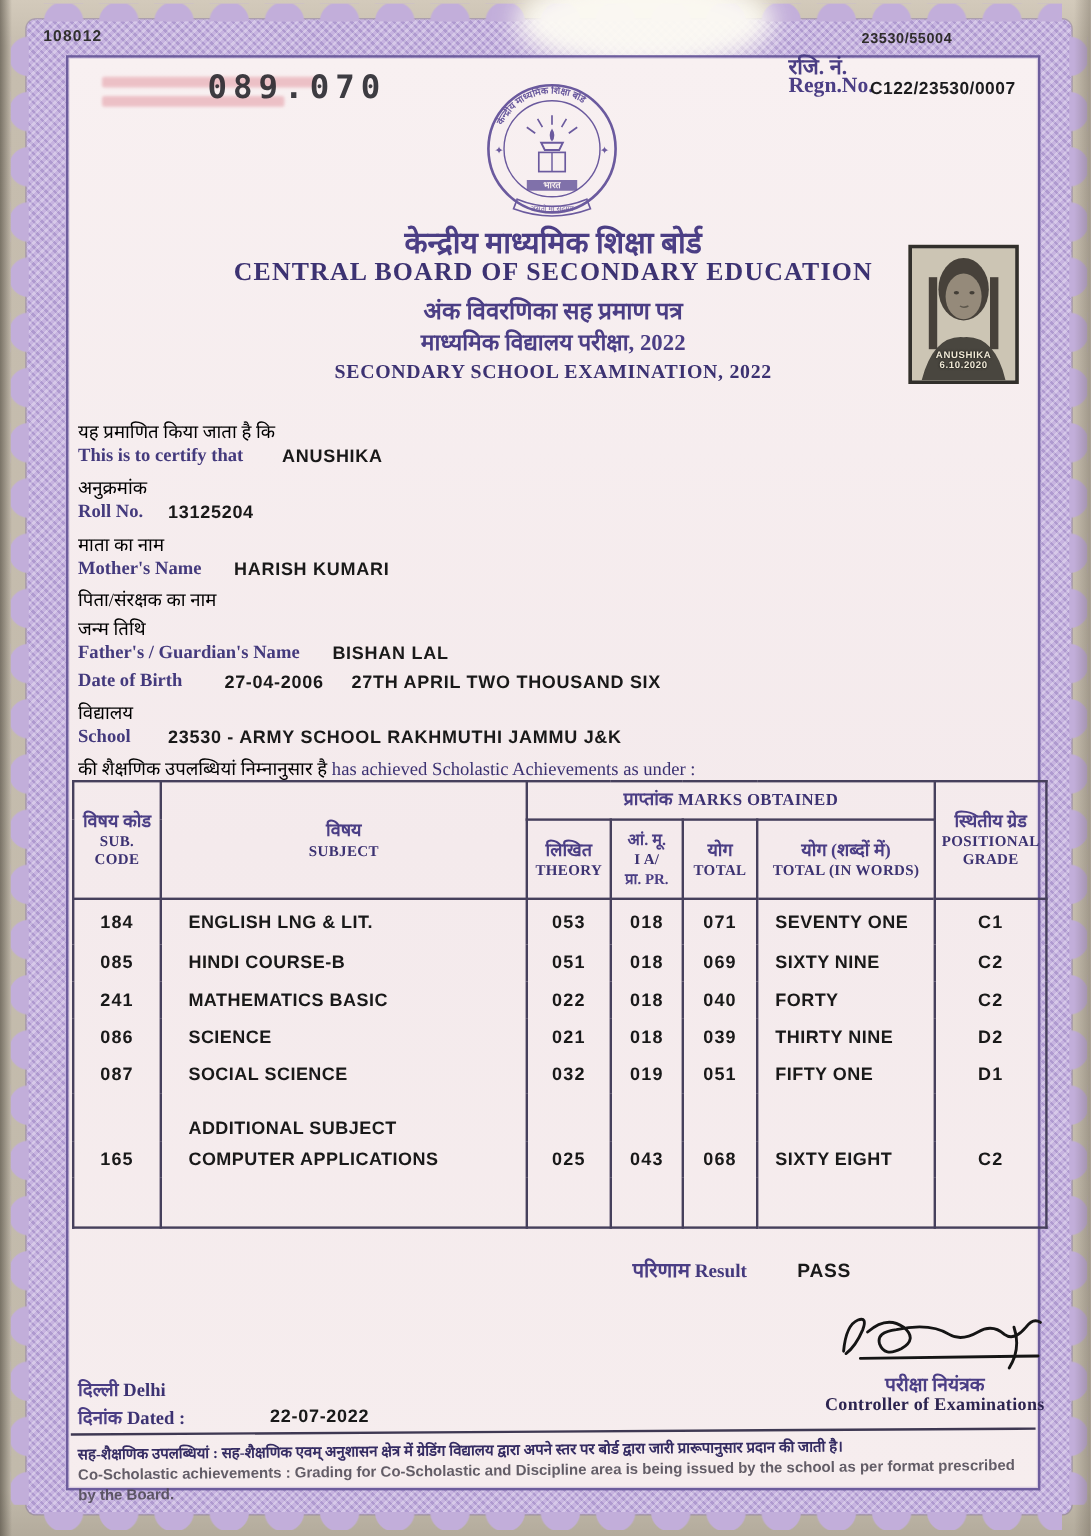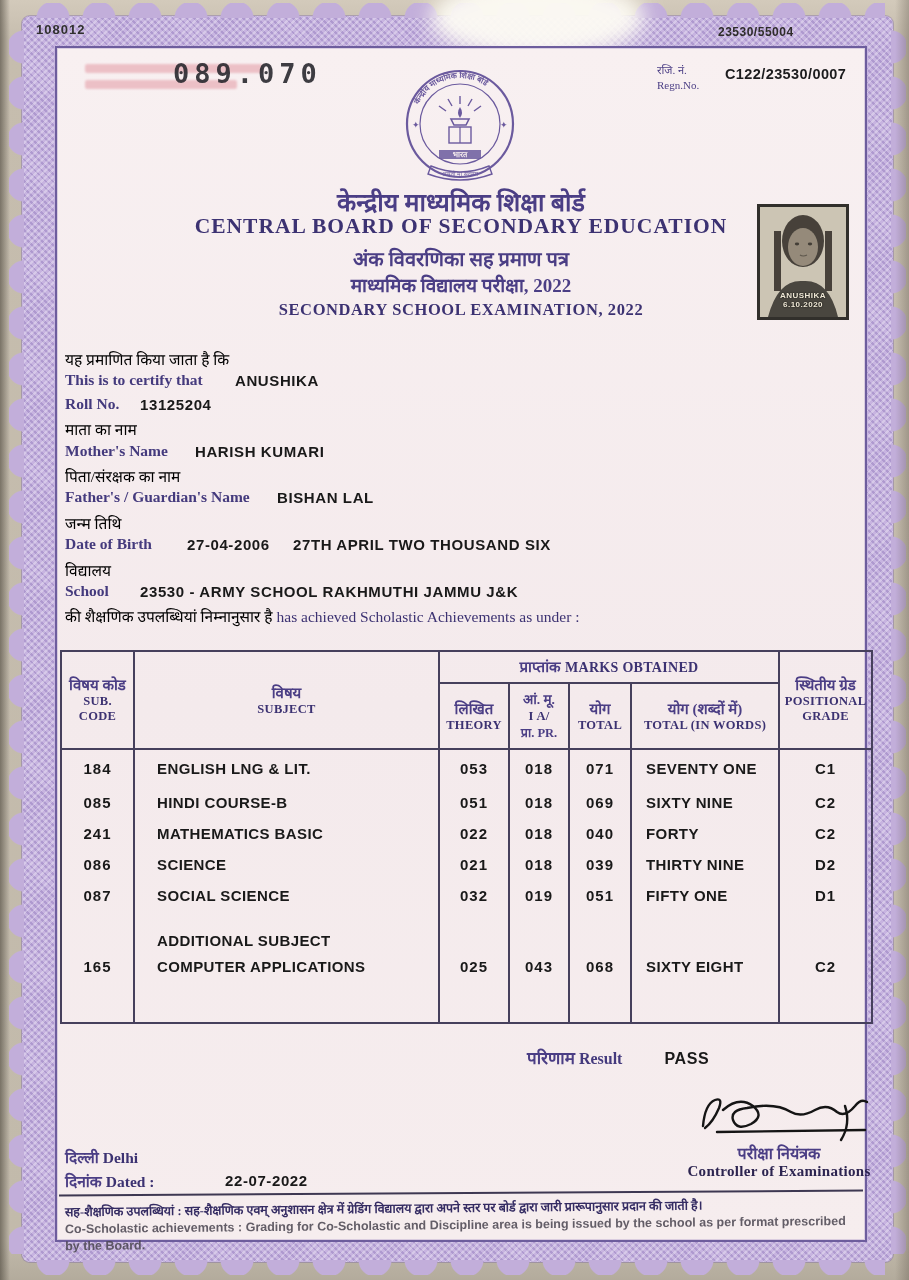--- a/index.html
+++ b/index.html
@@ -48,21 +48,21 @@
       border:2px solid #6d5d9d; box-shadow:inset 0 0 0 1px rgba(150,130,190,.3); }
 
   .faded-stamp { position:absolute; left:28px; top:16px; opacity:.55; filter:blur(1.3px); }
   .faded-stamp .bar { background:#e49aa4; height:9px; border-radius:2px; }
   .faded-stamp .bar.b1 { width:178px; margin-bottom:7px; }
   .faded-stamp .bar.b2 { width:152px; }
 
   .perforation { position:absolute; left:116px; top:10px; font-family:"DejaVu Sans Mono",monospace;
       font-weight:bold; font-size:27px; color:#24242a; letter-spacing:5px; opacity:.88; }
 
-  .regn-label { position:absolute; left:600px; top:15px; font-size:11px; font-weight:normal;
+  .regn-label { position:absolute; left:600px; top:1px; font-size:18px; font-weight:bold;
       color:#4b3e85; line-height:15px; }
   .regn-value { position:absolute; left:668px; top:18px; font-family:"Liberation Sans",sans-serif;
       font-weight:bold; font-size:14.5px; color:#1c1c1e; letter-spacing:.4px; }
 
   .logo { position:absolute; left:344px; top:18px; width:118px; height:132px; }
 
   .headings { position:absolute; left:0; top:136px; width:100%; text-align:center; }
   .hi { color:#4b3e85; font-weight:bold; }
   .en-serif { color:#3c3272; font-weight:bold; font-family:"Liberation Serif",serif; }
   .headings .l1 { font-size:25px; height:30px; }
@@ -212,35 +212,36 @@
         <span>6.10.2020</span>
       </div>
     </div>
 
     <div class="details">
       <div class="dline"><span class="hlab">यह प्रमाणित किया जाता है कि</span></div>
       <div class="dline">
         <span class="elab">This is to certify that</span>
         <span class="val" style="left:170px">ANUSHIKA</span>
       </div>
+      <div class="dline"><span class="hlab">अनुक्रमांक</span></div>
       <div class="dline">
         <span class="elab">Roll No.</span>
         <span class="val" style="left:75px">13125204</span>
       </div>
       <div class="dline"><span class="hlab">माता का नाम</span></div>
       <div class="dline">
         <span class="elab">Mother's Name</span>
         <span class="val" style="left:130px">HARISH KUMARI</span>
       </div>
       <div class="dline"><span class="hlab">पिता/संरक्षक का नाम</span></div>
+      <div class="dline"><span class="hlab">जन्म तिथि</span></div>
       <div class="dline">
         <span class="elab">Father's / Guardian's Name</span>
         <span class="val" style="left:212px">BISHAN  LAL</span>
       </div>
-      <div class="dline"><span class="hlab">जन्म तिथि</span></div>
       <div class="dline">
         <span class="elab">Date of Birth</span>
         <span class="val" style="left:122px">27-04-2006</span>
         <span class="val" style="left:228px">27TH APRIL TWO THOUSAND  SIX</span>
       </div>
       <div class="dline"><span class="hlab">विद्यालय</span></div>
       <div class="dline">
         <span class="elab">School</span>
         <span class="val" style="left:75px">23530 - ARMY SCHOOL RAKHMUTHI JAMMU J&amp;K</span>
       </div>

